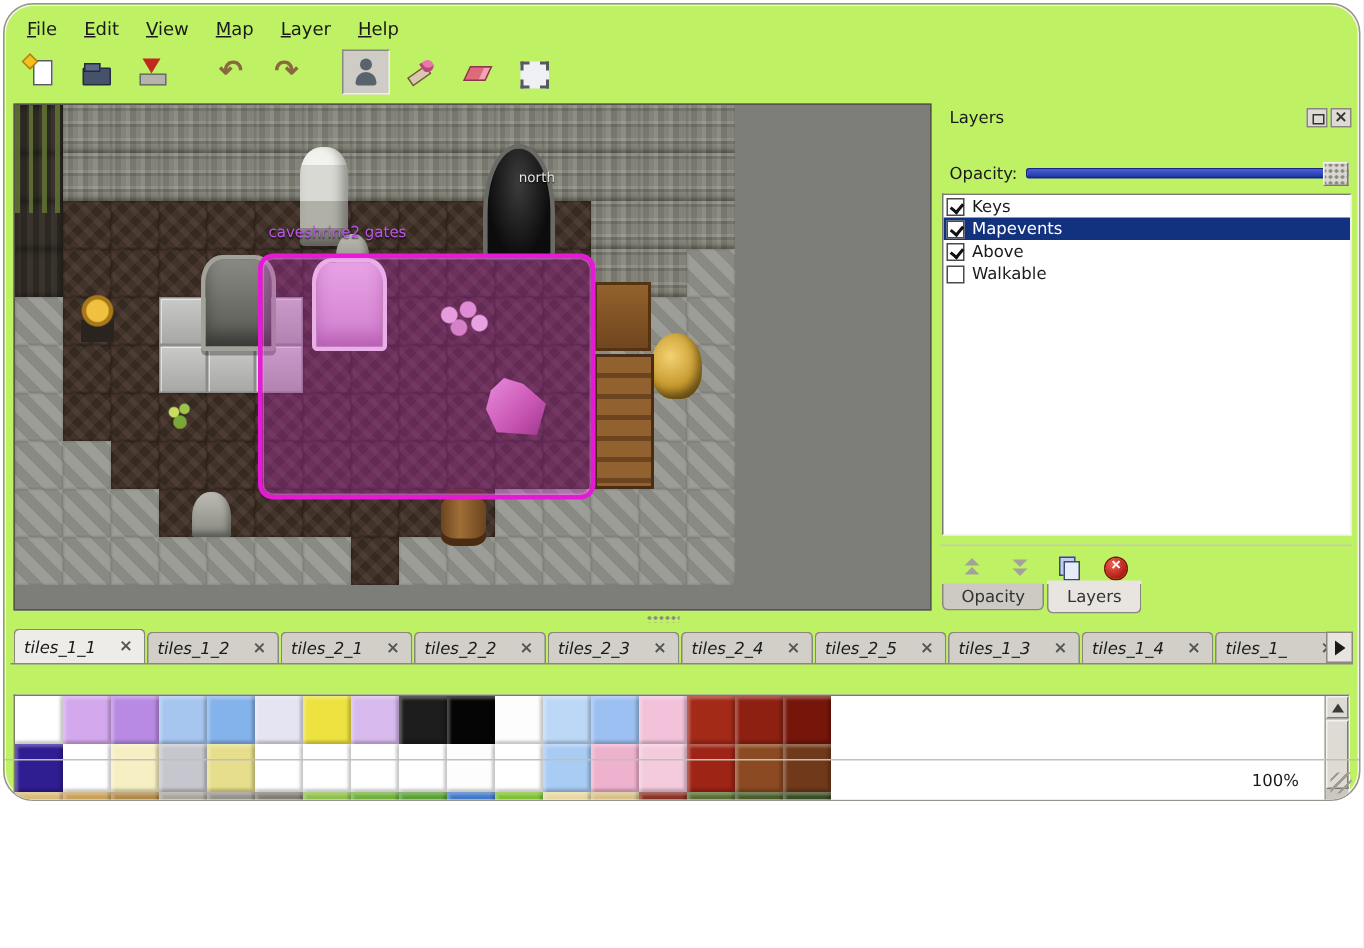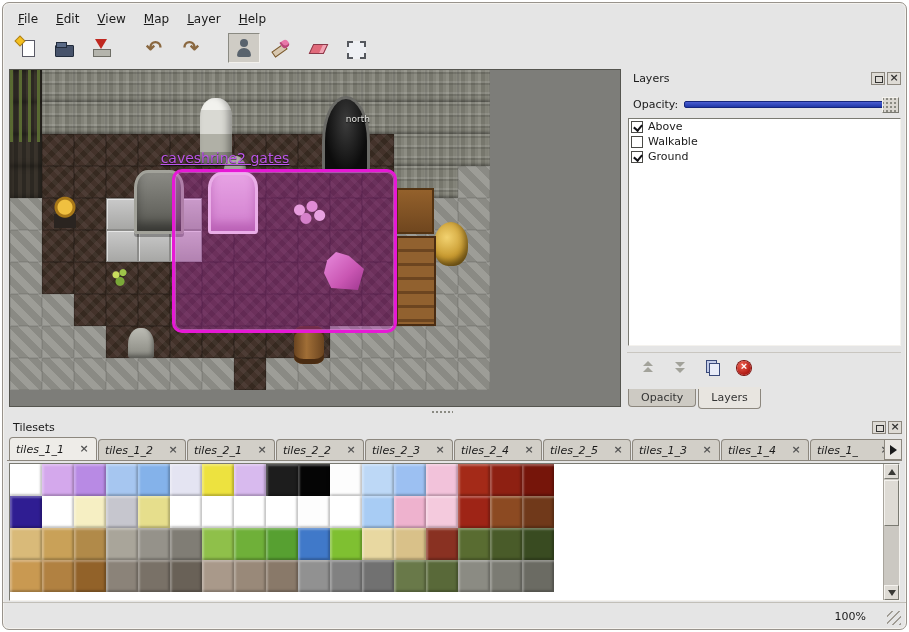--- a/index.html
+++ b/index.html
@@ -1,20 +1,20 @@
 <!DOCTYPE html>
 <html><head>
 <meta charset="utf-8">
 <style>
   * { box-sizing: border-box; margin: 0; padding: 0; }
   html,body { width:909px; height:632px; overflow:hidden; background:#fff;
     font-family:"DejaVu Sans", sans-serif; font-size:11px; color:#1a1a1a; }
 
-  .window { position:absolute; left:2px; top:2px; width:905px; height:628px;
-    background:#e5e5e5; border:1px solid #98938c; border-radius:7px; overflow:hidden;
+  .window { position:absolute; left:2px; top:2px; width:905px; height:532px;
+    background:#bef264; border:1px solid #98938c; border-radius:20px; overflow:hidden;
     box-shadow: inset 0 0 0 1px #f4f2ee; }
 
   
   .menubar { position:absolute; left:6px; top:5px; right:6px; height:22px; display:flex; align-items:center; }
   .menu-item { padding:3px 9px; font-size:12px; cursor:default; }
   .menu-item u { text-decoration:underline; }
 
   
   .toolbar { position:absolute; left:8px; top:28px; right:6px; height:34px; display:flex; align-items:center; }
   .tb-btn { width:32px; height:30px; margin-right:5px; background:transparent; border:1px solid transparent;
@@ -85,31 +85,31 @@
     box-shadow: inset 0 5px 0 #4a2c12, inset 0 -5px 0 #4a2c12; }
   .obj-plant { background:
       radial-gradient(circle at 30% 40%, #cadd5e 0 3px, transparent 4px),
       radial-gradient(circle at 65% 30%, #9ec44a 0 3px, transparent 4px),
       radial-gradient(circle at 50% 70%, #7aa838 0 4px, transparent 5px); }
 
   .map-selection { position:absolute; border:3px solid #e619d5; border-radius:10px;
     background:rgba(205,45,205,.30); box-shadow: inset 0 0 0 1px rgba(255,130,255,.45); }
   .map-label { position:absolute; text-align:center; pointer-events:none; }
   .map-label-north { font-size:9px; color:#e4e4e0; text-shadow:0 1px 1px #000;text-align:right; }
-  .map-label-gate { font-size:14px; color:#bb55e8; text-shadow:0 1px 1px rgba(0,0,0,.6);text-decoration:underline; }
+  .map-label-gate { font-size:10px; color:#bb55e8; text-shadow:0 1px 1px rgba(0,0,0,.6); }
 
   
   .layers-dock { position:absolute; left:624px; top:66px; right:5px; height:340px; }
   .dock-header { height:18px; display:flex; align-items:center; }
   .dock-title { flex:1; font-size:11px; padding-left:6px; }
   .dock-btn { width:14px; height:13px; margin-left:2px; border:1px solid #8c877e; background:#dedbd5; position:relative; }
   .dock-btn.restore::after { content:""; position:absolute; left:3px; top:3px; width:6px; height:5px; border:1px solid #333; }
   .dock-btn.close::after { content:"×"; position:absolute; left:0; top:-2px; width:12px; text-align:center; font-size:11px; font-weight:bold; color:#333; }
 
-  .opacity-row { display:flex; align-items:center; height:20px; margin-top:7px; padding-left:6px; }
+  .opacity-row { display:flex; align-items:center; height:20px; margin-top:18px; padding-left:6px; }
   .opacity-label { margin-right:6px; }
   .opacity-slider { flex:1; height:7px; background:linear-gradient(#4a5ed2,#1f37a6); border:1px solid #16267c; border-radius:2px; position:relative; margin-right:2px; }
   .opacity-handle { position:absolute; right:-1px; top:-5px; width:17px; height:16px; background:#dad7d1;
     border:1px solid; border-color:#f4f2ee #7a7a72 #7a7a72 #f4f2ee;
     background-image: radial-gradient(#8a8a82 1px, transparent 1.4px); background-size:4px 4px; background-position:2px 3px; }
 
   .layers-list { margin-top:4px; margin-left:1px; height:228px; background:#fff;
     border:1px solid; border-color:#7a7a72 #f4f2ee #f4f2ee #7a7a72; overflow:hidden; }
   .layer-row { display:flex; align-items:center; height:15px; padding-left:2px; }
   .layer-row.selected { background:#12317e; color:#fff; }
@@ -401,29 +401,33 @@
     </div>
     <div class="opacity-row">
       <span class="opacity-label">Opacity:</span>
       <span class="opacity-slider">
         <span class="opacity-handle"></span>
       </span>
     </div>
     <div class="layers-list">
         <div class="layer-row">
           <span class="checkbox checked"></span>
+          <span class="layer-name">Keys</span>
+        </div>
+        <div class="layer-row selected">
+          <span class="checkbox checked"></span>
+          <span class="layer-name">Mapevents</span>
+        </div>
+        <div class="layer-row">
+          <span class="checkbox checked"></span>
           <span class="layer-name">Above</span>
         </div>
         <div class="layer-row">
           <span class="checkbox"></span>
           <span class="layer-name">Walkable</span>
-        </div>
-        <div class="layer-row">
-          <span class="checkbox checked"></span>
-          <span class="layer-name">Ground</span>
         </div>
       </div>
     <div class="layer-btnrow">
       <button class="icon-btn">
           <span class="chev up"></span>
         </button>
       <button class="icon-btn">
           <span class="chev down"></span>
         </button>
       <button class="icon-btn">
@@ -437,25 +441,20 @@
       <span class="panel-tab">Opacity</span>
       <span class="panel-tab active">Layers</span>
     </div>
   </div>
 
   <div class="splitter">
     <span class="splitter-grip"></span>
   </div>
 
   <div class="tilesets-dock">
-    <div class="dock-header">
-      <span class="dock-title">Tilesets</span>
-      <span class="dock-btn restore"></span>
-      <span class="dock-btn close"></span>
-    </div>
     <div class="ts-tabbar">
       <span class="ts-tab active">
           <span class="ts-tab-label">tiles_1_1</span>
           <span class="ts-tab-close"></span>
         </span><span class="ts-tab">
           <span class="ts-tab-label">tiles_1_2</span>
           <span class="ts-tab-close"></span>
         </span><span class="ts-tab">
           <span class="ts-tab-label">tiles_2_1</span>
           <span class="ts-tab-close"></span>

